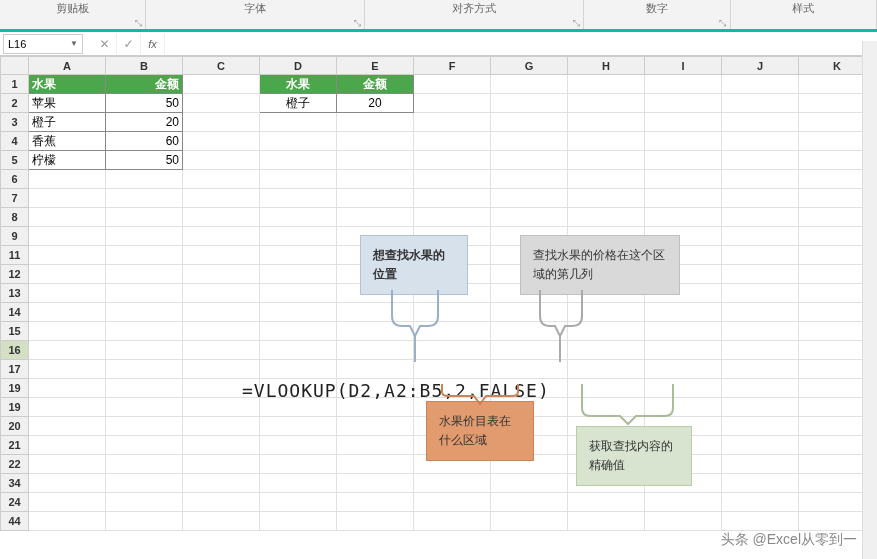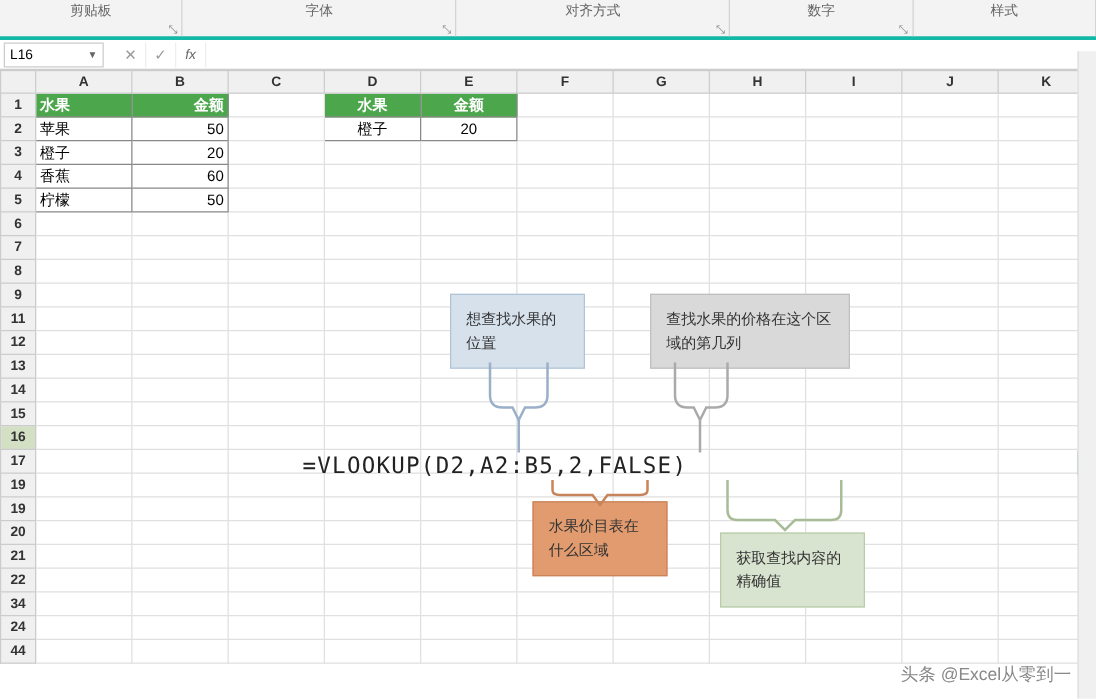--- a/index.html
+++ b/index.html
@@ -21,24 +21,24 @@
 .corner { width: 28px; height: 18px; background: #f0f0f0; border: 1px solid #ccc; }
 .colh { background: #f0f0f0; border: 1px solid #ccc; text-align: center; font-size: 11px; color: #333; height: 18px; width: 77px; }
 .rowh { background: #f0f0f0; border: 1px solid #ccc; text-align: center; font-size: 11px; color: #333; width: 28px; height: 19px; }
 .cell { border: 1px solid #e0e0e0; height: 19px; padding: 0 3px; font-size: 12px; vertical-align: middle; }
 .hdr-green { background: #4ca64c; color: #fff; font-weight: bold; border: 1px solid #888; margin-top: 36px; }
 .data-border { border: 1px solid #888; }
 .al-right { text-align: right; }
 .al-center { text-align: center; }
 
 .overlay { position: absolute; pointer-events: none; }
-.formula-text { position: absolute; left: 242px; top: 306px; font-family: Consolas, monospace; font-size: 18px; color: #222; letter-spacing: 1px; }
+.formula-text { position: absolute; left: 242px; top: 324px; font-family: Consolas, monospace; font-size: 18px; color: #222; letter-spacing: 1px; }
 
 .callout { position: absolute; padding: 10px 12px; font-size: 12px; line-height: 1.6; border: 1px solid; }
-.c-blue { background: #d6e1ec; border-color: #b0c4d8; color: #333; }
+.c-blue { background: #d6e1ec; border-color: #b0c4d8; color: #333; font-weight: bold; }
 .c-gray { background: #d9d9d9; border-color: #bfbfbf; color: #333; }
 .c-orange { background: #e19b6f; border-color: #c8855a; color: #333; }
 .c-green { background: #d8e4d0; border-color: #b8cca8; color: #333; }
 
 .watermark { position: absolute; right: 20px; bottom: 10px; font-size: 14px; color: #888; }
 
 .scrollbar-sliver { position:absolute; right:0; top:41px; bottom:0; width:15px; background:#f0f0f0; border-left:1px solid #ddd; }
 .selected-cell-border { position:absolute; border:2px solid #217346; }
 </style>
 </head>

